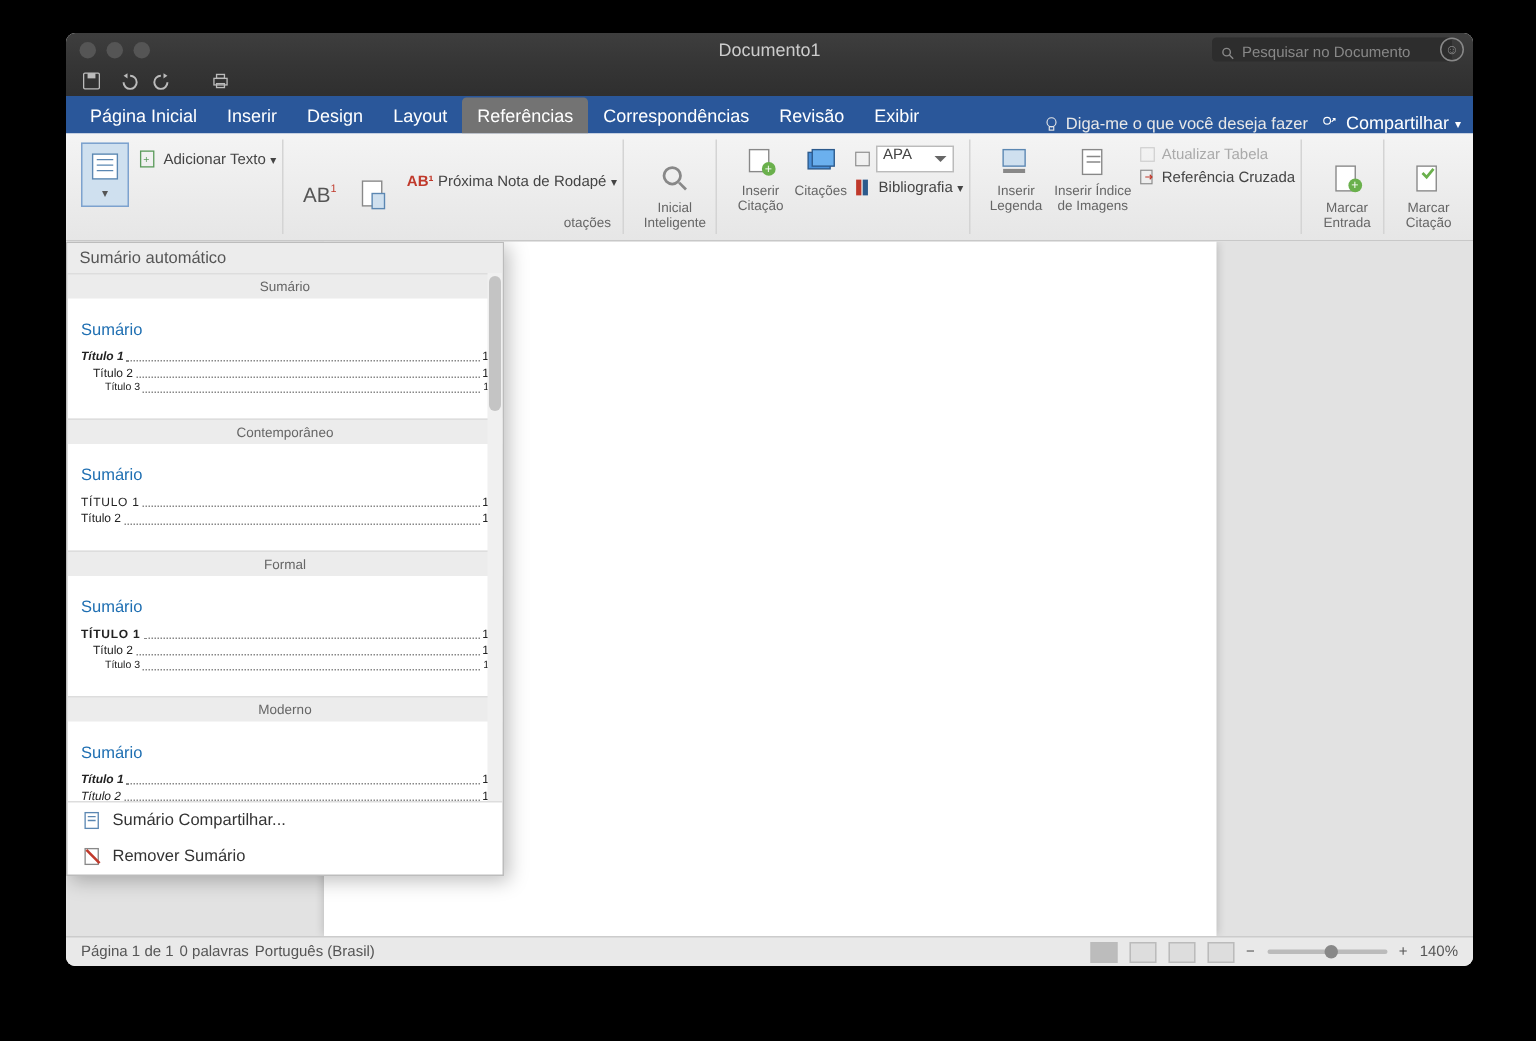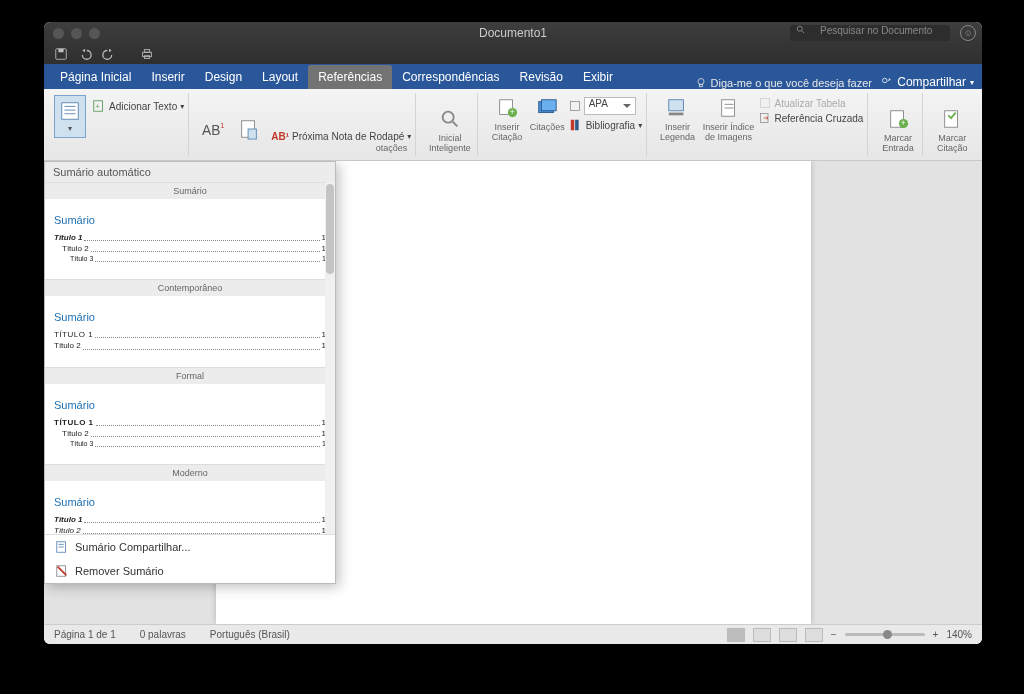--- a/index.html
+++ b/index.html
@@ -4,21 +4,21 @@
 <style>
   * { box-sizing: border-box; margin: 0; padding: 0; font-family: -apple-system, "Helvetica Neue", Arial, sans-serif; }
   body { background: #000; width: 1024px; height: 694px; overflow: hidden; }
   .window { position: absolute; left: 44px; top: 22px; width: 938px; height: 622px; background: #fff; border-radius: 6px; box-shadow: 0 10px 40px rgba(0,0,0,0.5); overflow: hidden; display:flex; flex-direction:column;}
   
   
   .titlebar { height: 22px; background: linear-gradient(#3e3e3e,#353535); display:flex; align-items:center; position:relative; }
   .traffic { display:flex; gap:7px; margin-left:9px;}
   .tl { width:11px; height:11px; border-radius:50%; background:#555;}
   .title { position:absolute; left:0; right:0; text-align:center; font-size:12px; color:#ccc; }
-  .title-search { position:absolute; right:32px; top:3px; height:16px; width:160px; background:#2d2d2d; border-radius:3px; display:flex; align-items:flex-start; padding:0 6px; color:#888; font-size:10px; gap:14px;}
+  .title-search { position:absolute; right:14px; top:3px; height:16px; width:160px; background:#2d2d2d; border-radius:3px; display:flex; align-items:flex-end; padding:0 6px; color:#888; font-size:10px; gap:4px;}
   .smiley { position:absolute; right:6px; top:3px; width:16px; height:16px; border:1px solid #888; border-radius:50%; color:#888; font-size:9px; display:flex; align-items:center; justify-content:center;}
   
   
   .qat { height:20px; background: linear-gradient(#353535,#2f2f2f); display:flex; align-items:center; padding-left:10px; gap:10px;}
   .qat svg { width:14px; height:14px; }
   .qat-item { color:#bbb; display:flex; align-items:center;}
   
   
   .tabs { height:25px; background:#2a579a; display:flex; align-items:flex-end; padding-left:6px; color:#fff; font-size:12px; position:relative;}
   .tab { padding:5px 10px 5px; cursor:default;}
@@ -57,21 +57,21 @@
   .g-line.ind2{padding-left:16px; font-size:7px;}
   .g-line.bold .txt{font-weight:bold;}
   .g-line.caps .txt{font-variant:small-caps; letter-spacing:0.5px;}
   .g-line.it .txt{font-style:italic;}
   .g-foot{ border-top:1px solid #ddd;}
   .g-foot-item{ display:flex; align-items:center; gap:6px; padding:5px 10px; font-size:11px; color:#333;}
   .scrollbar-fake{position:absolute; right:0; top:0; bottom:0; width:10px; background:#f0f0f0;}
   .scrollbar-thumb{position:absolute; right:1px; top:2px; width:8px; height:90px; background:#c4c4c4; border-radius:4px;}
   
   
-  .status{ height:20px; background:#e9e9e9; border-top:1px solid #ccc; display:flex; align-items:center; font-size:10px; color:#555; padding:0 10px; gap:24px;}
+  .status{ height:20px; background:#e9e9e9; border-top:1px solid #ccc; display:flex; align-items:center; font-size:10px; color:#555; padding:0 10px; gap:4px;}
   .status .right{margin-left:auto; display:flex; align-items:center; gap:8px;}
   .zoom-slider{width:80px; height:3px; background:#bbb; position:relative; border-radius:2px;}
   .zoom-knob{position:absolute; left:38px; top:-3px; width:9px; height:9px; background:#888; border-radius:50%;}
   .view-btn{width:18px;height:14px;border:1px solid #bbb; background:#ddd;}
   .view-btn.on{background:#bcbcbc;}
 </style>
 </head>
 <body>
 
 <div class="window">
@@ -165,21 +165,21 @@
               <rect x="2" y="2" width="10" height="12" fill="none" stroke="#5b9b5b"></rect>
               <text x="4" y="11" font-size="8" fill="#5b9b5b">+</text>
             </svg>
           <span>Adicionar Texto</span>
             <span style="font-size:8px">▾</span>
         </div>
       </div>
     </div>
 
     <div class="rgroup" style="flex-direction:column; align-items:flex-start;">
-      <div style="display:flex;gap:8px;align-items:flex-end">
+      <div style="display:flex;gap:8px;align-items:flex-start">
         <div class="r-btn">
           <svg viewBox="0 0 24 18" width="30" height="20">
               <text x="0" y="15" font-size="15" fill="#555" font-family="Georgia">AB</text>
               <text x="20" y="8" font-size="8" fill="#c0392b">1</text>
             </svg>
         </div>
         <div class="r-btn">
           <svg viewBox="0 0 24 24">
               <rect x="4" y="3" width="14" height="18" fill="#fff" stroke="#888"></rect>
               <rect x="11" y="12" width="9" height="11" fill="#cfe0ef" stroke="#5b87b2"></rect>

